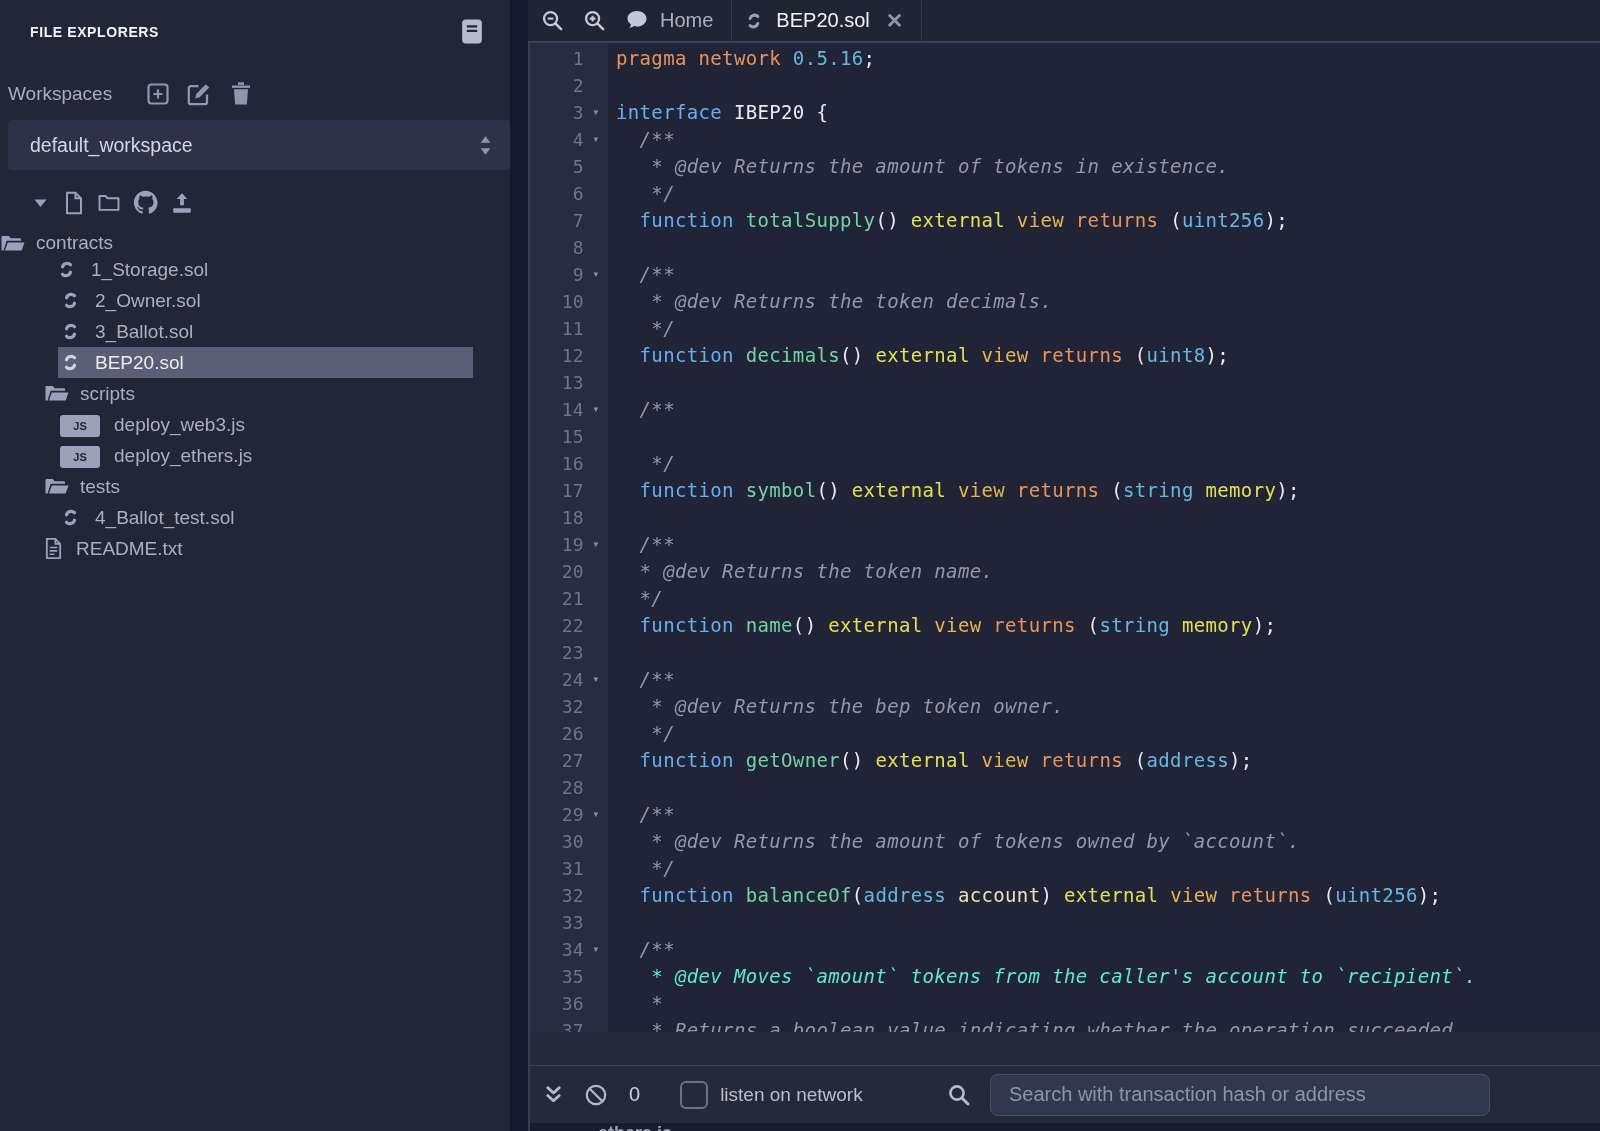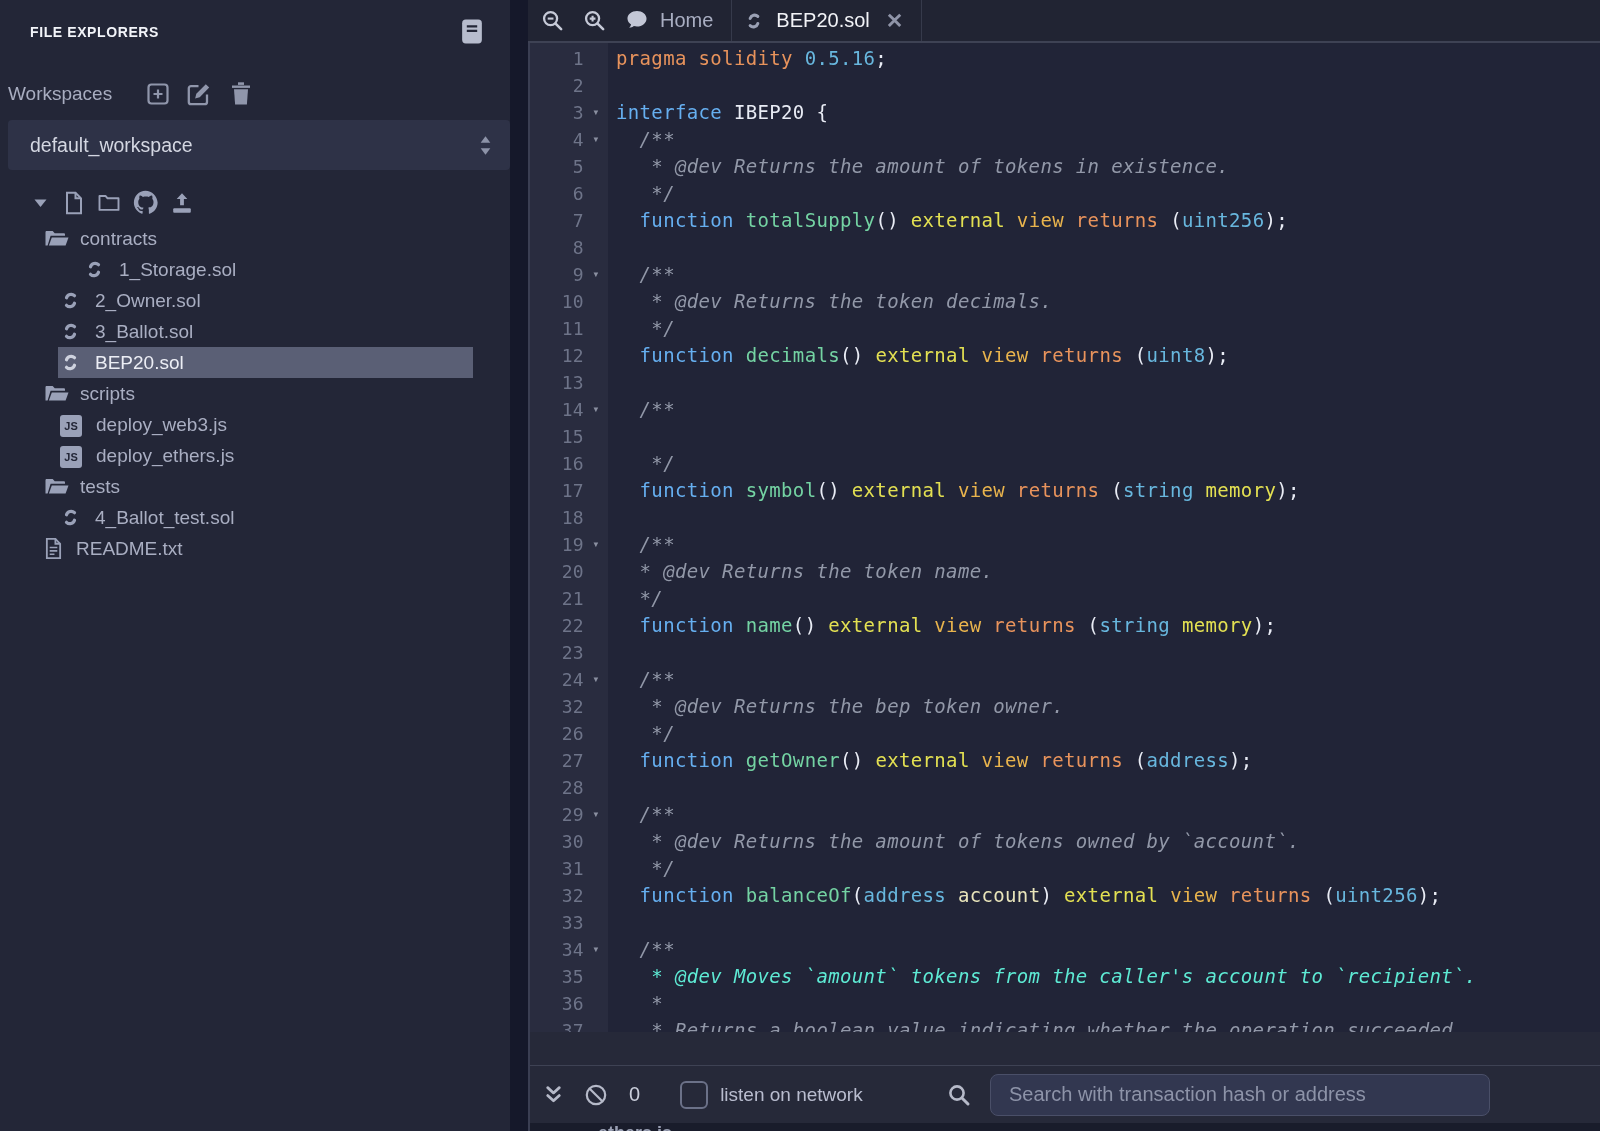--- a/index.html
+++ b/index.html
@@ -28,21 +28,21 @@
   .tt-folder{width:24px;height:19px;margin-left:13px;}
   .tt-github{width:25px;height:25px;margin-left:12px;}
   .tt-upload{width:24px;height:24px;margin-left:12px;}
   .tree{margin-top:8px;}
   .trow{height:31px;display:flex;align-items:center;color:#a9aec2;font-size:19px;cursor:pointer;}
   .trow .ticon{color:#9aa1b8;flex:none;}
   .ticon.folder{width:26px;height:20px;margin-right:10px;}
   .ticon.sol{width:21px;height:21px;margin-right:14px;}
   .ticon.js{margin-right:14px;}
   .ticon.doc{width:19px;height:23px;margin-right:13px;}
-  .jsbadge{display:inline-flex;align-items:center;justify-content:center;width:22px;height:22px;
+  .jsbadge{display:inline-flex;align-items:center;justify-content:center;width:40px;height:22px;
            background:#9aa1b8;border-radius:3px;color:#232637;font-size:11px;font-weight:700;}
   .trow.sel{background:#5a5f75;color:#eceef5;margin-left:58px;width:415px;padding-left:2px !important;
             box-sizing:border-box;}
   .trow.sel .ticon{color:#ced2de;}
   
   .divider{position:absolute;left:510px;top:0;width:18px;height:100%;background:#15182a;cursor:col-resize;}
   
   .right{position:absolute;left:528px;top:0;width:1072px;height:100%;}
   .tabbar{position:absolute;left:0;top:0;right:0;height:41px;background:#212433;
           border-bottom:2px solid #3e4254;display:flex;align-items:center;box-sizing:content-box;}
@@ -159,30 +159,30 @@
       </span>
       <span class="icon tt-upload">
         <svg viewBox="0 0 24 24" width="24" height="24">
             <path d="M12 2.2l5.3 5.8h-3.4v6.2h-3.8V8H6.7z" fill="currentColor"></path>
             <rect x="3.2" y="17.2" width="17.6" height="4.6" rx="1" fill="currentColor"></rect>
           </svg>
       </span>
     </div>
 
     <div class="tree">
-        <div class="trow" style="padding-left: 44px;">
+        <div class="trow" style=" align-items: flex-end;">
           <span class="icon ticon folder">
             <svg viewBox="0 0 26 20" width="26" height="20">
               <path d="M1.5 16.5V3.2c0-.7.5-1.2 1.2-1.2h6l2 2.3h9.1c.7 0 1.2.5 1.2 1.2v1.3H6.6L3.6 16.5z" fill="currentColor"></path>
               <path d="M4.9 16.5l2.9-8h16.7l-2.9 8z" fill="currentColor"></path>
             </svg>
           </span>
           <span>contracts</span>
         </div>
-        <div class="trow" style="padding-left: 84px;">
+        <div class="trow" style="padding-left: 56px;">
           <span class="icon ticon sol">
             <svg viewBox="0 0 20 20" width="21" height="21">
               <path d="M13.8 5.4A4.6 4.6 0 0 0 6.2 7.4" fill="none" stroke="currentColor" stroke-width="3.1" stroke-linecap="round"></path>
               <path d="M6.2 14.6a4.6 4.6 0 0 0 7.6-2" fill="none" stroke="currentColor" stroke-width="3.1" stroke-linecap="round"></path>
             </svg>
           </span>
           <span>1_Storage.sol</span>
         </div>
         <div class="trow" style="padding-left: 60px;">
           <span class="icon ticon sol">
@@ -303,21 +303,21 @@
 
       <div class="tsep"></div>
     </div>
 
     <div class="editor">
       <div class="gutterbg"></div>
       <div class="lines">
           <div class="cl">
             <span class="ln">1</span>
             <span class="fold"></span>
-            <span class="ct"><span class="t-kw" style="color: rgb(232, 147, 92);">pragma solidity </span><span class="t-type" style="color: rgb(104, 183, 222);">0.5.16</span><span class="t-pun" style="color: rgb(233, 236, 245);">;</span></span>
+            <span class="ct"><span class="t-kw" style="color: rgb(232, 147, 92);">pragma network </span><span class="t-type" style="color: rgb(104, 183, 222);">0.5.16</span><span class="t-pun" style="color: rgb(233, 236, 245);">;</span></span>
           </div>
           <div class="cl">
             <span class="ln">2</span>
             <span class="fold"></span>
             <span class="ct"></span>
           </div>
           <div class="cl">
             <span class="ln">3</span>
             <span class="fold">▾</span>
             <span class="ct"><span class="t-blue" style="color: rgb(102, 175, 240);">interface </span><span class="t-pun" style="color: rgb(233, 236, 245);">IBEP20 {</span></span>

